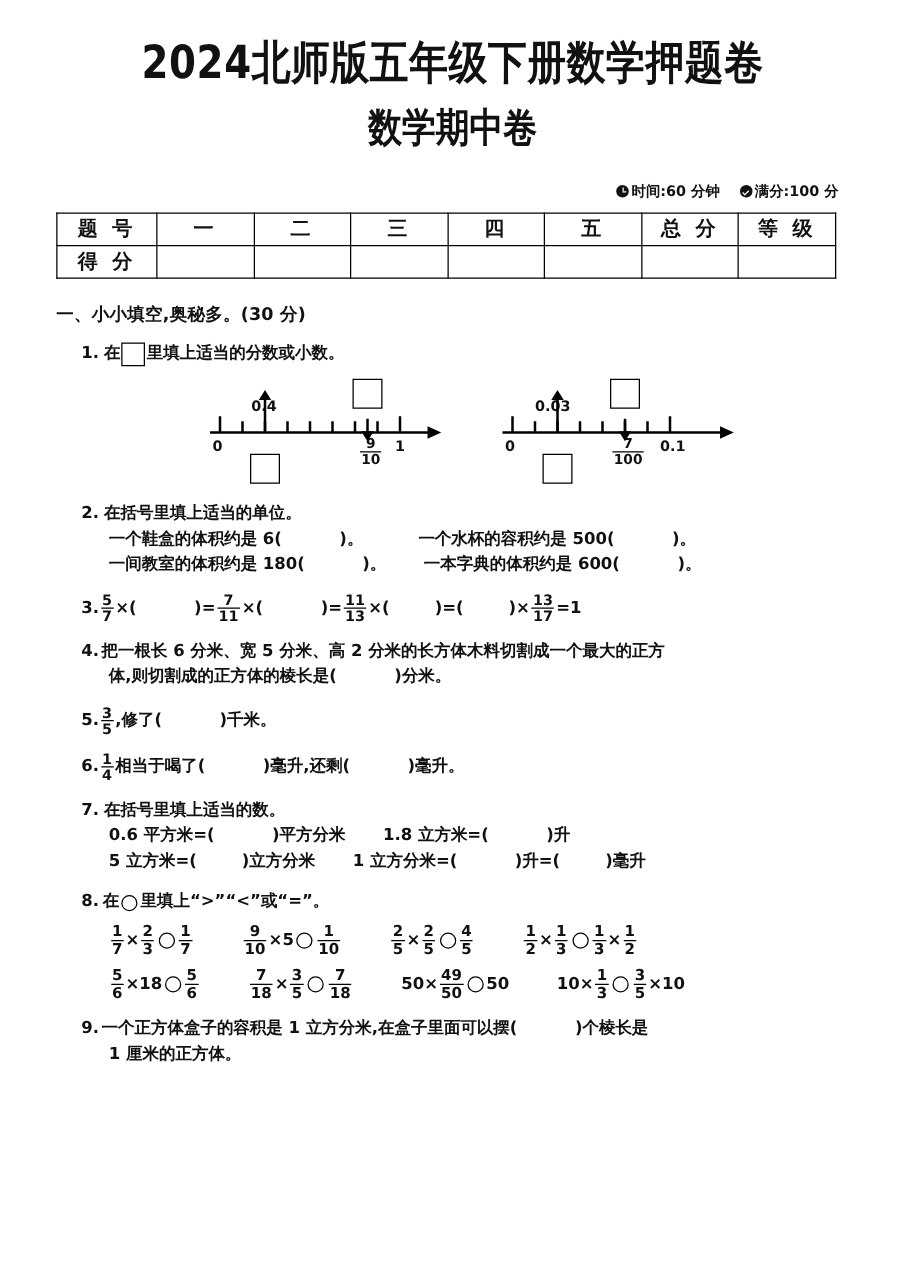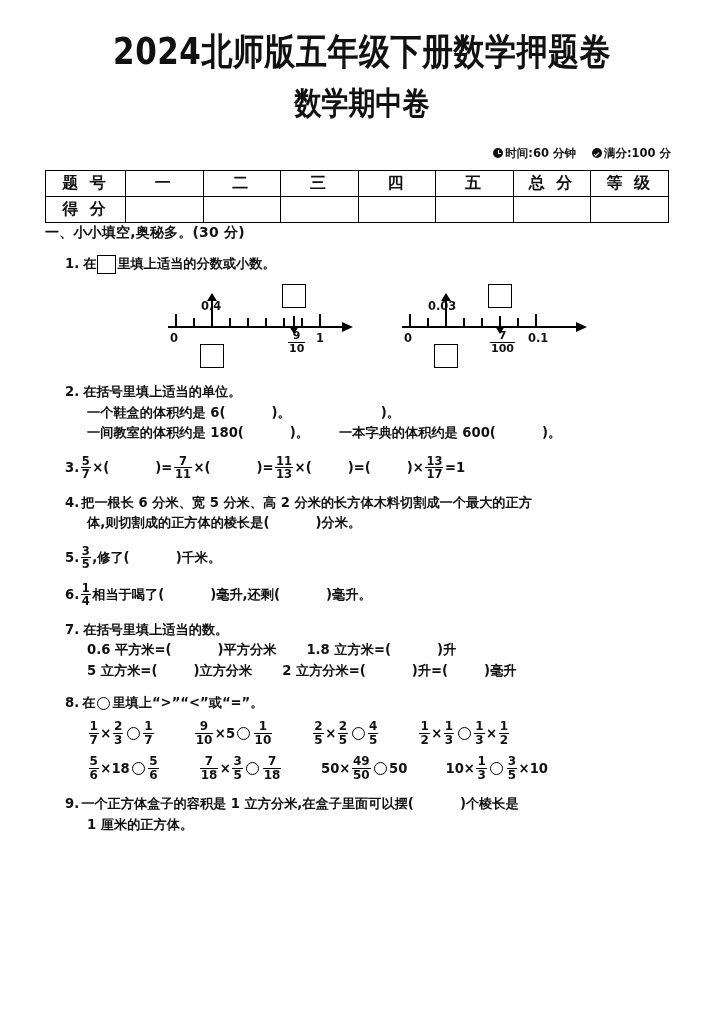--- a/index.html
+++ b/index.html
@@ -91,21 +91,21 @@
     letter-spacing: 3px;
     padding: 0;
   }
   .score-table td.lab { width: 80px; }
 
   
   .section-head {
     font-family: "DejaVu Sans", "Liberation Sans", sans-serif;
     font-weight: bold;
     font-size: 14px;
-    margin-top: 1px;
+    margin-top: 20px;
     letter-spacing: 0.2px;
   }
 
   
   .q {
     font-family: "DejaVu Sans", "Liberation Sans", sans-serif;
     font-weight: bold;
     font-size: 13.2px;
     line-height: 1.55;
     margin-top: 12px;
@@ -336,20 +336,21 @@
   <div class="q">
     <div class="qline">
       <span class="qnum">2.</span>
       <span style="padding-left:4px">在括号里填上适当的单位。</span>
     </div>
     <div class="qline indent">
       <span>一个鞋盒的体积约是 6(</span>
       <span class="paren-gap"></span>
       <span>)。</span>
       <span class="spacer-lg"></span>
+      <span>一个水杯的容积约是 500(</span>
       <span class="paren-gap"></span>
       <span>)。</span>
     </div>
     <div class="qline indent">
       <span>一间教室的体积约是 180(</span>
       <span class="paren-gap"></span>
       <span>)。</span>
       <span class="spacer-md"></span>
       <span>一本字典的体积约是 600(</span>
       <span class="paren-gap"></span>
@@ -452,21 +453,21 @@
       <span class="spacer-md"></span>
       <span>1.8 立方米=(</span>
       <span class="paren-gap"></span>
       <span>)升</span>
     </div>
     <div class="qline indent">
       <span>5 立方米=(</span>
       <span class="paren-gap-sm"></span>
       <span>)立方分米</span>
       <span class="spacer-md"></span>
-      <span>2 立方分米=(</span>
+      <span>1 立方分米=(</span>
       <span class="paren-gap"></span>
       <span>)升=(</span>
       <span class="paren-gap-sm"></span>
       <span>)毫升</span>
     </div>
   </div>
 
   <div class="q">
     <div class="qline">
       <span class="qnum">8.</span>

